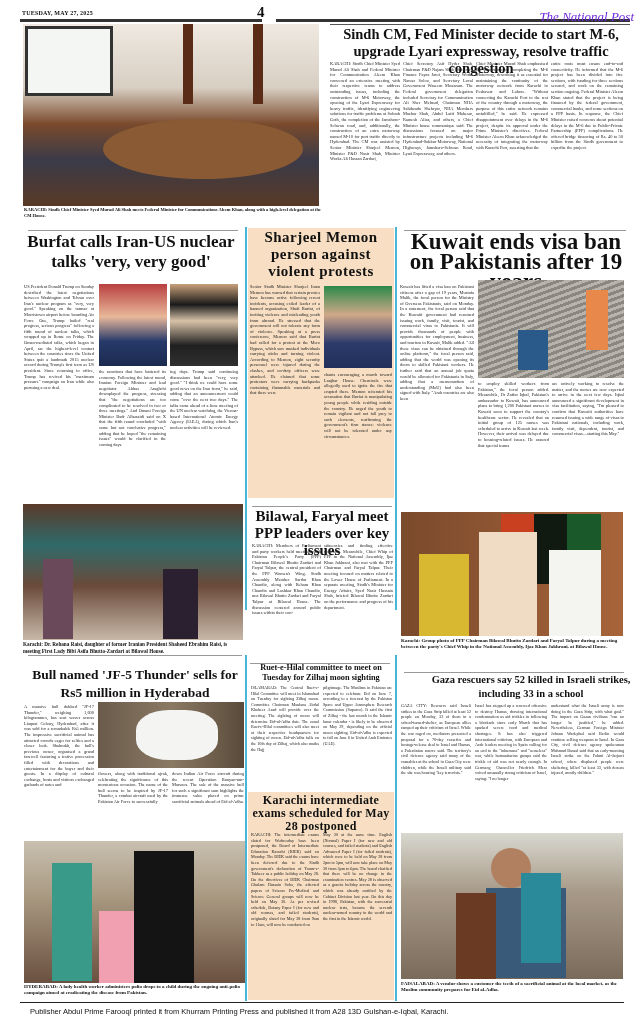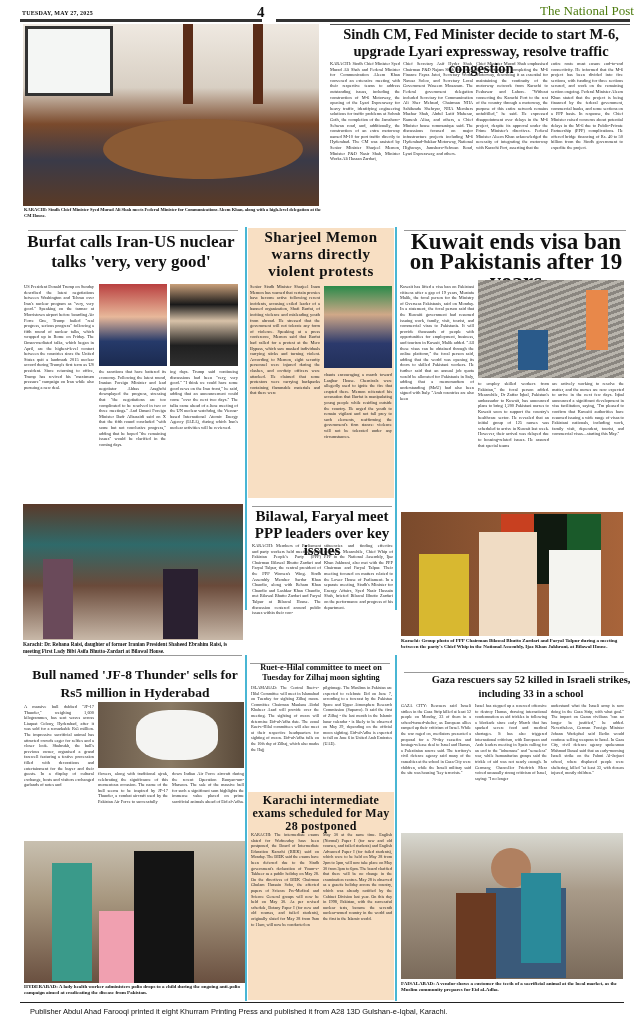--- a/index.html
+++ b/index.html
@@ -1,20 +1,20 @@
 <!DOCTYPE html>
 <html><head>
 <meta charset="utf-8">
 <style>
 *{box-sizing:border-box;margin:0;padding:0}
 body{width:644px;height:1024px;background:#fff;font-family:"Liberation Serif",serif;color:#111;position:relative;overflow:hidden}
 .abs{position:absolute}
 .hdr-date{left:22px;top:10px;font-size:6px;font-weight:bold;letter-spacing:.2px}
 .hdr-page{left:257px;top:4px;font-size:15px;font-weight:bold}
-.hdr-title{right:10px;top:3px;font-size:13px;color:#4d7c0f}
+.hdr-title{right:10px;top:9px;font-size:13px;font-style:italic;color:#6d28d9}
 .topbar{left:20px;top:19px;width:610px;height:3px;background:#333}
 .topbar2{left:262px;top:19px;width:14px;height:4px;background:#fff}
 .photo{background:#8a7a66;overflow:hidden}
 .cap{font-size:5.6px;font-weight:bold;line-height:7px}
 .col{font-size:4.4px;line-height:5.6px;text-align:justify;color:#222}
 h1,h2,h3{font-family:"Liberation Serif",serif;font-weight:bold;text-align:center;line-height:1.15}
 .rule{height:1px;background:#999}
 .box{background:#f8dfc3}
 .vline{background:#48b6d4;width:2px}
 .footer{left:30px;top:1007px;font-family:"Liberation Sans",sans-serif;font-size:7.5px;color:#111}
@@ -47,21 +47,21 @@
 <h1 class="abs" style="left:20px;top:232px;width:222px;font-size:17px;line-height:20px">Burfat calls Iran-US nuclear talks 'very, very good'</h1>
 <div class="abs col" style="left:24px;top:284px;width:70px;height:210px;overflow:hidden">US President Donald Trump on Sunday described the latest negotiations between Washington and Tehran over Iran's nuclear program as "very, very good." Speaking on the tarmac at Morristown airport before boarding Air Force One, Trump hailed "real progress, serious progress" following a fifth round of nuclear talks, which wrapped up in Rome on Friday. The Oman-mediated talks, which began in April, are the highest-level contact between the countries since the United States quit a landmark 2015 nuclear accord during Trump's first term as US president. Since returning to office, Trump has revived his "maximum pressure" campaign on Iran while also pursuing a new deal.</div>
 <div class="abs photo" style="left:99px;top:284px;width:68px;height:82px;background:linear-gradient(180deg,#b94040 0%,#e8b89a 40%,#263a6a 70%,#1b2a4f 100%)"></div>
 <div class="abs photo" style="left:170px;top:284px;width:68px;height:82px;background:linear-gradient(180deg,#c9a07a 0%,#1a1a1a 25%,#d8c2a8 45%,#202020 75%,#303030 100%)"></div>
 <div class="abs col" style="left:99px;top:369px;width:67px;height:125px;overflow:hidden">the sanctions that have battered its economy. Following the latest round, Iranian Foreign Minister and lead negotiator Abbas Araghchi downplayed the progress, stressing that "the negotiations are too complicated to be resolved in two or three meetings." And Omani Foreign Minister Badr Albusaidi said on X that the fifth round concluded "with some but not conclusive progress," adding that he hoped "the remaining issues" would be clarified in the coming days.</div>
 <div class="abs col" style="left:170px;top:369px;width:68px;height:125px;overflow:hidden">ing days. Trump said continuing discussions had been "very, very good." "I think we could have some good news on the Iran front," he said, adding that an announcement could come "over the next two days." The talks came ahead of a June meeting of the UN nuclear watchdog, the Vienna-based International Atomic Energy Agency (IAEA), during which Iran's nuclear activities will be reviewed.</div>
 
 <div class="abs vline" style="left:245px;top:227px;height:383px"></div>
 <div class="abs vline" style="left:395px;top:227px;height:383px"></div>
 <div class="abs box" style="left:248px;top:228px;width:146px;height:270px"></div>
-<h2 class="abs" style="left:250px;top:229px;width:142px;font-size:15px;line-height:17px;letter-spacing:.5px">Sharjeel Memon warns directly violent protests</h2>
+<h2 class="abs" style="left:250px;top:229px;width:142px;font-size:15px;line-height:17px;letter-spacing:.5px">Sharjeel Memon person against violent protests</h2>
 <div class="abs col" style="left:250px;top:284px;width:70px;height:212px;overflow:hidden">Senior Sindh Minister Sharjeel Inam Memon has warned that certain proxies have become active following recent incidents, accusing exiled leader of a banned organization, Shafi Burfat, of inciting violence and misleading youth from abroad. He stressed that the government will not tolerate any form of violence. Speaking at a press conference, Memon said that Burfat had called for a protest at the Mero Bypass, which saw masked individuals carrying sticks and turning violent. According to Memon, eight security personnel were injured during the clashes, and on-duty officers were attacked. He claimed that some protestors were carrying backpacks containing flammable materials and that there were</div>
 <div class="abs photo" style="left:324px;top:286px;width:68px;height:82px;background:linear-gradient(180deg,#2a8a4a 0%,#d0a888 35%,#2c3a6c 70%,#22305a 100%)"></div>
 <div class="abs col" style="left:324px;top:372px;width:68px;height:124px;overflow:hidden">chants encouraging a march toward Lanjhar House. Chemicals were allegedly used to ignite the fire that erupted there. Memon reiterated his accusation that Burfat is manipulating young people while residing outside the country. He urged the youth to remain vigilant and not fall prey to such elements, reaffirming the government's firm stance: violence will not be tolerated under any circumstances.</div>
 
 <div class="abs rule" style="left:404px;top:230px;width:222px"></div>
 <h1 class="abs" style="left:400px;top:232px;width:232px;font-size:23px;line-height:20px">Kuwait ends visa ban on Pakistanis after 19 years</h1>
 <div class="abs col" style="left:400px;top:284px;width:74px;height:212px;overflow:hidden">Kuwait has lifted a visa ban on Pakistani citizens after a gap of 19 years, Mustafa Malik, the focal person for the Ministry of Overseas Pakistanis, said on Monday. In a statement, the focal person said that the Kuwaiti government had resumed issuing work, family, visit, tourist, and commercial visas to Pakistanis. It will provide thousands of people with opportunities for employment, business, and tourism in Kuwait, Malik added. "All these visas can be obtained through the online platform," the focal person said, adding that the world was opening its doors to skilled Pakistani workers. He further said that an annual job quota would be allocated for Pakistanis in Italy, adding that a memorandum of understanding (MoU) had also been signed with Italy. "Arab countries are also keen</div>
 <div class="abs photo" style="left:478px;top:280px;width:146px;height:98px;background:repeating-linear-gradient(160deg,#b8b4ac 0 3px,#8a8680 3px 6px)">
  <div style="position:absolute;left:40px;top:50px;width:30px;height:40px;background:#2a5a8a"></div>
  <div style="position:absolute;left:108px;top:10px;width:22px;height:60px;background:#e8884a"></div>
@@ -82,21 +82,21 @@
 
 <div class="abs photo" style="left:401px;top:512px;width:222px;height:124px;background:linear-gradient(90deg,#7a4a2c 0%,#a8643a 100%)">
  <div style="position:absolute;left:100px;top:2px;width:100px;height:70px;background:linear-gradient(90deg,#c84020 33%,#101a10 33% 66%,#1a5a2a 66%)"></div>
  <div style="position:absolute;left:18px;top:42px;width:50px;height:82px;background:#d8b830"></div>
  <div style="position:absolute;left:78px;top:20px;width:58px;height:104px;background:#f0dcc4"></div>
  <div style="position:absolute;left:148px;top:38px;width:52px;height:86px;background:#f4f4f0"></div>
 </div>
 <div class="abs cap" style="left:401px;top:638px;width:222px;font-size:5px;line-height:6.3px">Karachi: Group photo of PPP Chairman Bilawal Bhutto Zardari and Faryal Talpur during a meeting between the party's Chief Whip in the National Assembly, Ijaz Khan Jakhrani, at Bilawal House.</div>
 
 <div class="abs rule" style="left:28px;top:655px;width:214px"></div>
-<h1 class="abs" style="left:24px;top:666px;width:222px;font-size:13.5px;line-height:18px">Bull named 'JF-8 Thunder' sells for Rs5 million in Hyderabad</h1>
+<h1 class="abs" style="left:24px;top:666px;width:222px;font-size:13.5px;line-height:18px">Bull named 'JF-5 Thunder' sells for Rs5 million in Hyderabad</h1>
 <div class="abs col" style="left:24px;top:704px;width:70px;height:124px;overflow:hidden">A massive bull dubbed "JF-17 Thunder," weighing 1,600 kilogrammes, has sent waves across Liaquat Colony, Hyderabad, after it was sold for a remarkable Rs5 million. The impressive sacrificial animal has attracted crowds eager for selfies and a closer look. Shahrukh, the bull's previous owner, organised a grand farewell featuring a festive procession filled with decorations and entertainment for the buyer and their guests. In a display of cultural exchange, hosts and visitors exchanged garlands of notes and</div>
 <div class="abs photo" style="left:98px;top:702px;width:146px;height:66px;background:linear-gradient(90deg,#6a5a4a 0%,#8a7a64 50%,#5a4a3a 100%)">
  <div style="position:absolute;left:38px;top:8px;width:82px;height:50px;border-radius:40%;background:#f4f4f2"></div>
 </div>
 <div class="abs col" style="left:98px;top:771px;width:70px;height:56px;overflow:hidden">flowers, along with traditional ajrak, celebrating the significance of this momentous occasion. The name of the bull seems to be inspired by JF-17 Thunder, a combat aircraft used by the Pakistan Air Force to successfully</div>
 <div class="abs col" style="left:172px;top:771px;width:72px;height:56px;overflow:hidden">down Indian Air Force aircraft during the recent Operation Bunyan-um-Marsoos. The sale of the massive bull for such a significant sum highlights the immense value placed on prime sacrificial animals ahead of Eid al-Adha.</div>
 
 <div class="abs photo" style="left:24px;top:841px;width:222px;height:142px;background:linear-gradient(180deg,#c8c0b0 0%,#a89880 40%,#6a5040 100%)">
  <div style="position:absolute;left:28px;top:22px;width:40px;height:118px;background:#3a9a8a"></div>
  <div style="position:absolute;left:75px;top:70px;width:40px;height:72px;background:#f0a0b0"></div>
@@ -124,13 +124,13 @@
 
 <div class="abs photo" style="left:401px;top:833px;width:222px;height:146px;background:linear-gradient(180deg,#d8d8d0 0%,#a89a88 40%,#7a6a5a 100%)">
  <div style="position:absolute;left:90px;top:15px;width:40px;height:40px;border-radius:50%;background:#b08060"></div>
  <div style="position:absolute;left:85px;top:55px;width:80px;height:90px;background:#3a5a7a"></div>
  <div style="position:absolute;left:120px;top:40px;width:40px;height:90px;background:#2a8a9a"></div>
  <div style="position:absolute;left:55px;top:60px;width:40px;height:86px;background:#6a3a22"></div>
 </div>
 <div class="abs cap" style="left:401px;top:981px;width:222px;font-size:5px;line-height:6.3px">FAISALABAD: A vendor shows a customer the teeth of a sacrificial animal at the local market, as the Muslim community prepares for Eid al-Adha.</div>
 
 <div class="abs" style="left:20px;top:1002px;width:604px;height:1px;background:#222"></div>
-<div class="abs footer">Publisher Abdul Ahad Farooqi printed it eight Khurram Printing Press and published it from A28 13D Gulshan-e-Iqbal, Karachi.</div>
+<div class="abs footer">Publisher Abdul Prime Farooqi printed it from Khurram Printing Press and published it from A28 13D Gulshan-e-Iqbal, Karachi.</div>
 
 </body></html>

